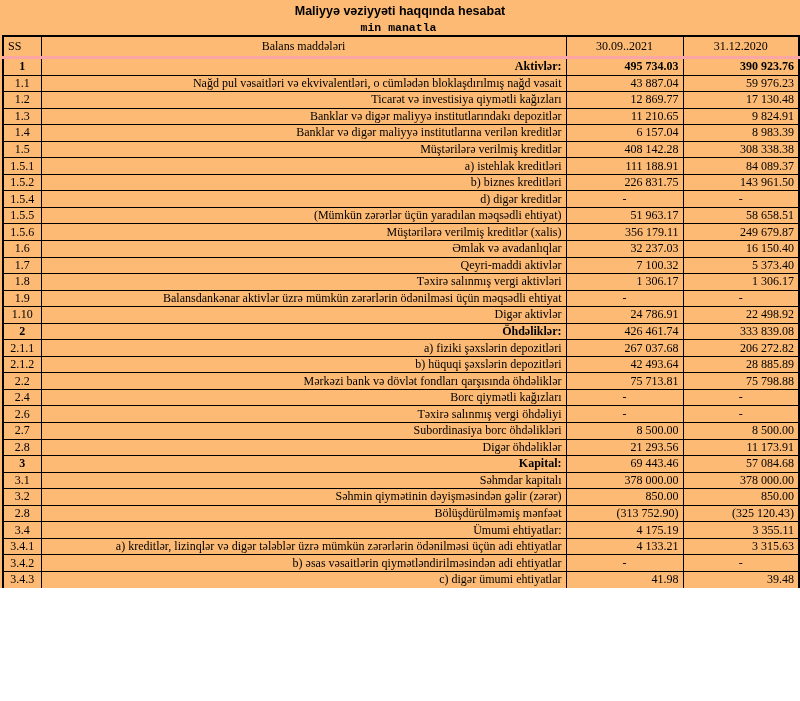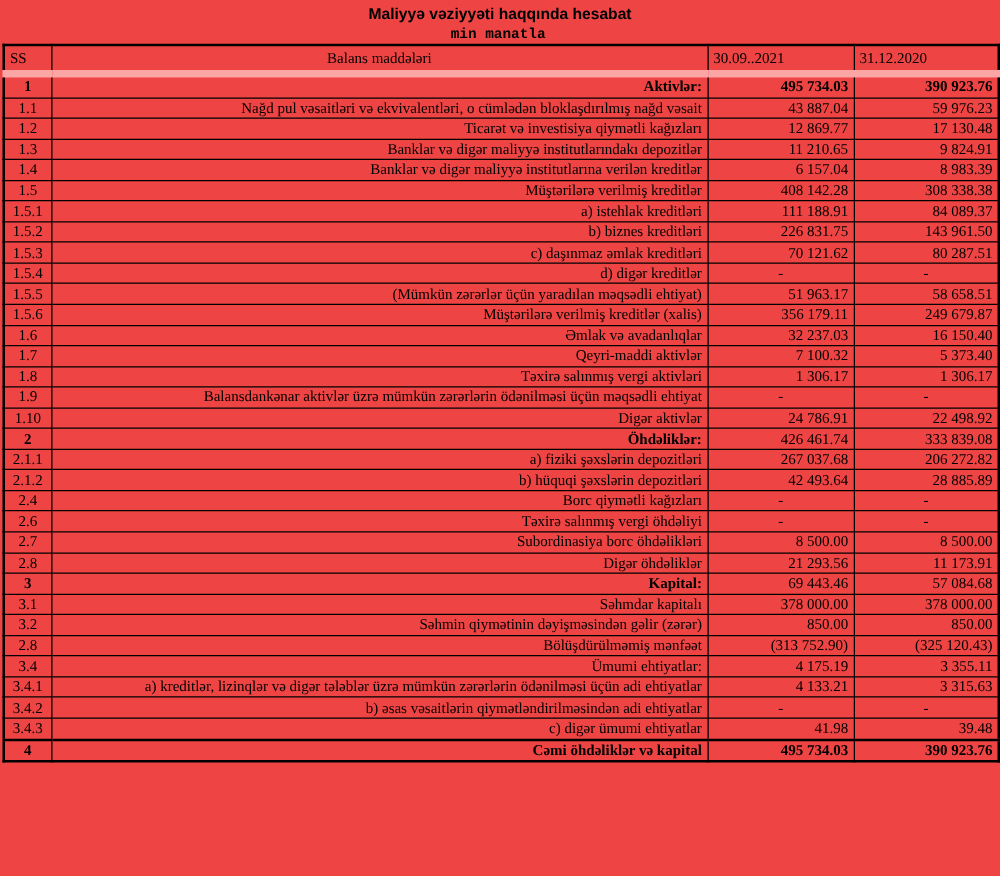--- a/index.html
+++ b/index.html
@@ -3,22 +3,22 @@
 <meta charset="utf-8">
 <style>
   html, body {
     margin: 0;
     padding: 0;
     background: #ffffff;
     width: 800px;
   }
   .page {
     width: 800px;
-    height: 701px;
-    background: #ef4444;
+    height: 588px;
+    background: #fdba74;
     color: #000000;
     font-family: "Liberation Serif", serif;
     box-sizing: border-box;
     overflow: hidden;
   }
   .doc-title {
     text-align: center;
     font-family: "Liberation Sans", sans-serif;
     font-weight: bold;
     font-size: 12.5px;
@@ -49,26 +49,26 @@
     border: 1px solid #000;
     padding: 0 4px;
     height: 15.55px;
     line-height: 13px;
     white-space: nowrap;
     overflow: hidden;
     vertical-align: middle;
   }
   table.balance thead th {
     height: 19px;
-    border-bottom: 6px solid #fca5a5;
+    border-bottom: 3px solid #fca5a5;
     font-weight: normal;
   }
   th.hdr-ss { text-align: left; }
   th.hdr-item { text-align: center; }
-  th.hdr-period { text-align: left; font-weight: bold; margin-top: 32px; }
+  th.hdr-period { text-align: center; font-weight: bold; margin-top: 32px; }
   col.c-ss { width: 38px; }
   col.c-item { width: 525px; }
   col.c-v1 { width: 117px; }
   col.c-v2 { width: 116px; }
   td.ss { text-align: center; }
   td.item { text-align: right; }
   td.num { text-align: right; padding-right: 6px; }
   td.num.dash { text-align: center; }
   tr.bold-all td { font-weight: bold; }
   tr.bold-label td.ss, tr.bold-label td.item { font-weight: bold; }
@@ -139,26 +139,20 @@
           <td class="num">111 188.91</td>
           <td class="num">84 089.37</td>
         </tr>
         <tr>
           <td class="ss">1.5.2</td>
           <td class="item">b) biznes kreditləri</td>
           <td class="num">226 831.75</td>
           <td class="num">143 961.50</td>
         </tr>
         <tr>
-          <td class="ss">1.5.3</td>
-          <td class="item">c) daşınmaz əmlak kreditləri</td>
-          <td class="num">70 121.62</td>
-          <td class="num">80 287.51</td>
-        </tr>
-        <tr>
           <td class="ss">1.5.4</td>
           <td class="item">d) digər kreditlər</td>
           <td class="num dash">-</td>
           <td class="num dash">-</td>
         </tr>
         <tr>
           <td class="ss">1.5.5</td>
           <td class="item">(Mümkün zərərlər üçün yaradılan məqsədli ehtiyat)</td>
           <td class="num">51 963.17</td>
           <td class="num">58 658.51</td>
@@ -211,20 +205,26 @@
           <td class="num">267 037.68</td>
           <td class="num">206 272.82</td>
         </tr>
         <tr>
           <td class="ss">2.1.2</td>
           <td class="item">b) hüquqi şəxslərin depozitləri</td>
           <td class="num">42 493.64</td>
           <td class="num">28 885.89</td>
         </tr>
         <tr>
+          <td class="ss">2.2</td>
+          <td class="item">Mərkəzi bank və dövlət fondları qarşısında öhdəliklər</td>
+          <td class="num">75 713.81</td>
+          <td class="num">75 798.88</td>
+        </tr>
+        <tr>
           <td class="ss">2.4</td>
           <td class="item">Borc qiymətli kağızları</td>
           <td class="num dash">-</td>
           <td class="num dash">-</td>
         </tr>
         <tr>
           <td class="ss">2.6</td>
           <td class="item">Təxirə salınmış vergi öhdəliyi</td>
           <td class="num dash">-</td>
           <td class="num dash">-</td>

